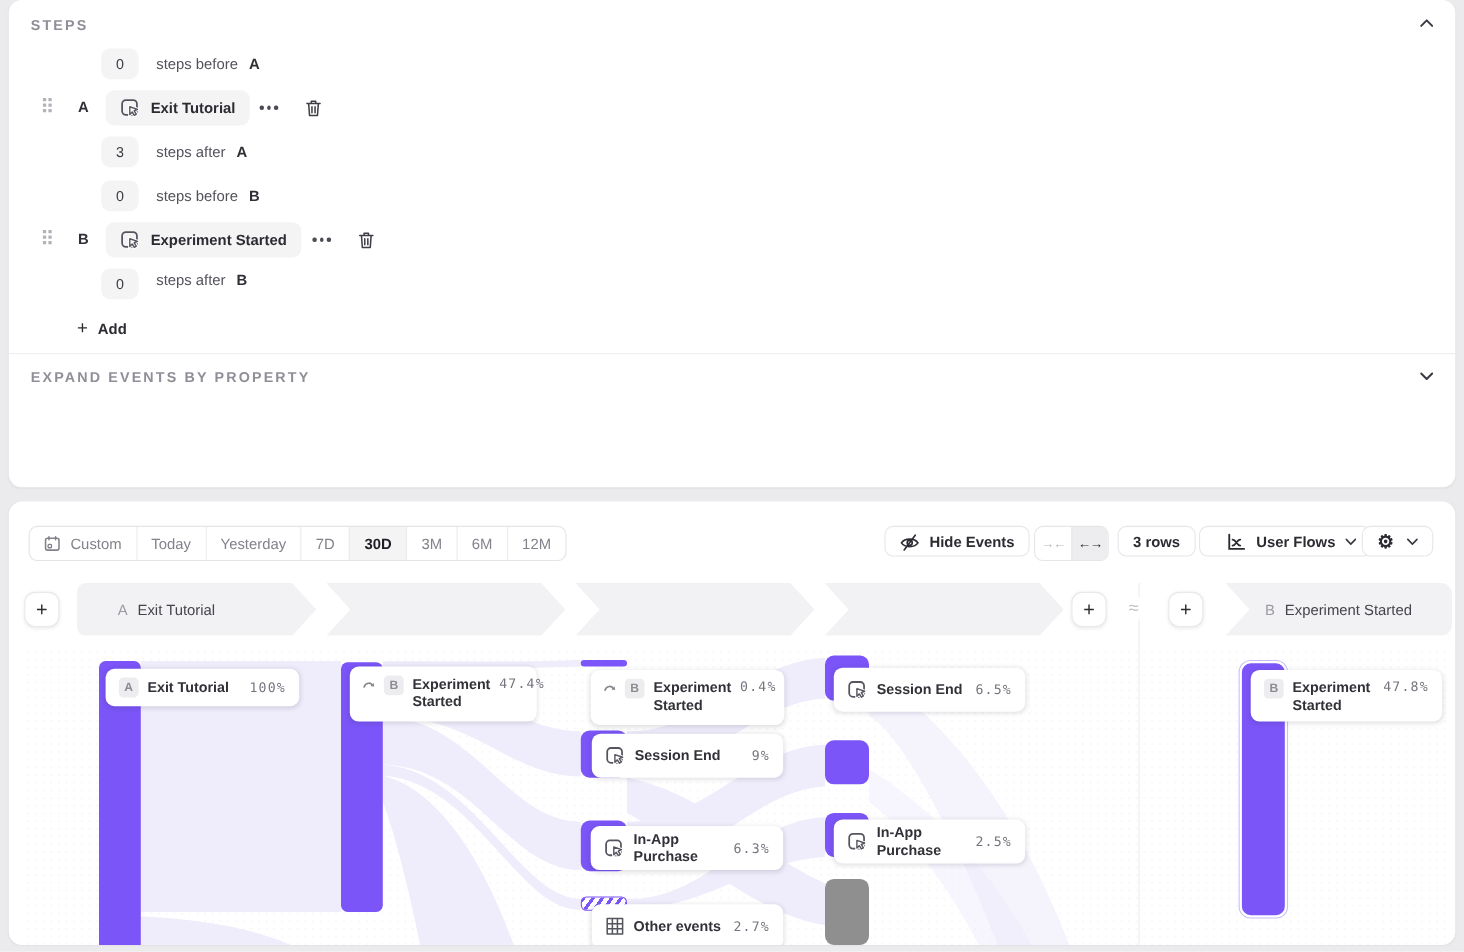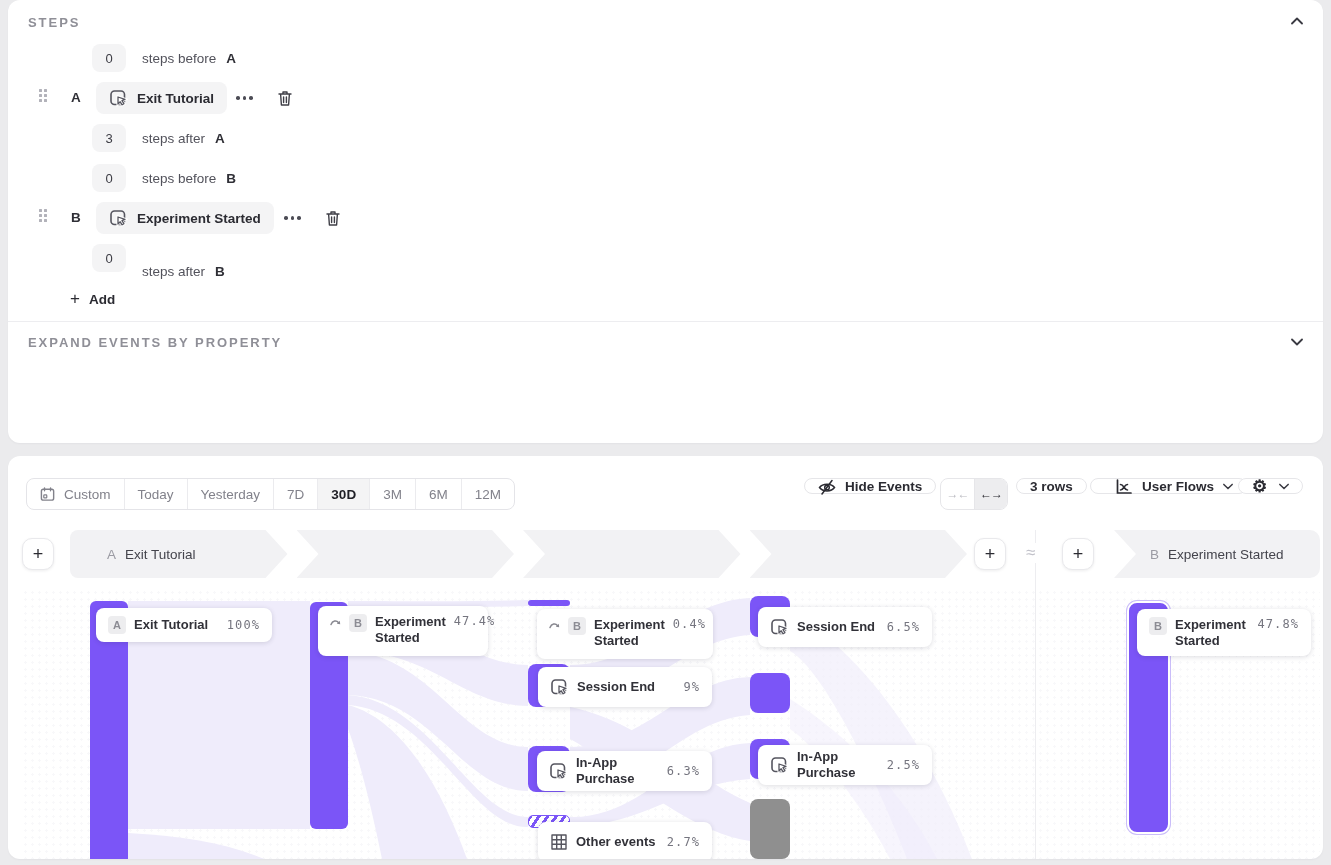--- a/index.html
+++ b/index.html
@@ -35,21 +35,21 @@
     display:flex; align-items:center; padding:0 20px; cursor:pointer; }
   .section .chev { margin-left:auto; }
 
   
   .seg-ctl { position:absolute; display:flex; align-items:stretch; height:32px;
     border:1px solid #e4e4e8; border-radius:8px; overflow:hidden; background:#fff; }
   .seg { display:flex; align-items:center; gap:8px; padding:0 13px; font-size:13.5px;
     color:#82828b; border-left:1px solid #ebebee; cursor:pointer; white-space:nowrap; }
   .seg:first-child { border-left:none; }
   .seg.sel { background:#f4f4f5; color:#1f1f26; font-weight:700; }
-  .tbtn { position:absolute; height:16px; display:flex; align-items:center; gap:9px;
+  .tbtn { position:absolute; height:28px; display:flex; align-items:center; gap:9px;
     background:#fff; border:1px solid #e6e6e9; border-radius:8px; padding:0 13px;
     font-size:13.5px; font-weight:600; color:#2b2b32; cursor:pointer;
     font-family:"Liberation Sans",sans-serif; }
   .pairbtn { position:absolute; height:32px; display:flex; border:1px solid #e6e6e9;
     border-radius:8px; overflow:hidden; background:#fff; }
   .pairbtn span { width:33px; display:flex; align-items:center; justify-content:center;
     font-size:12px; letter-spacing:-1px; cursor:pointer; color:#b9b9c0; }
   .pairbtn span.sel { background:#ededef; color:#26262d; }
   .pairbtn span + span { border-left:1px solid #e6e6e9; }
 
@@ -220,21 +220,21 @@
       <i></i>
       <i></i>
     </div>
   <button class="iconbtn" style="position:absolute;left:316px;top:209px;">
     <svg class="ic" width="18" height="18" viewBox="0 0 18 18">
         <use href="#trash-ic"></use>
       </svg>
   </button>
 
   <input class="numbox" style="left: 84px; top: 244px;" value="0">
-  <div class="rowtext" style="left:134px;top:264px;">
+  <div class="rowtext" style="left:134px;top:247px;">
     <span>steps after</span><b>B</b>
   </div>
 
   <div class="addrow" style="left:62px;top:289px;">
     <span class="plus">+</span>
     <span>Add</span>
   </div>
 
   <div class="section" style="top:321px;">
     <span class="sec-label">EXPAND EVENTS BY PROPERTY</span>

